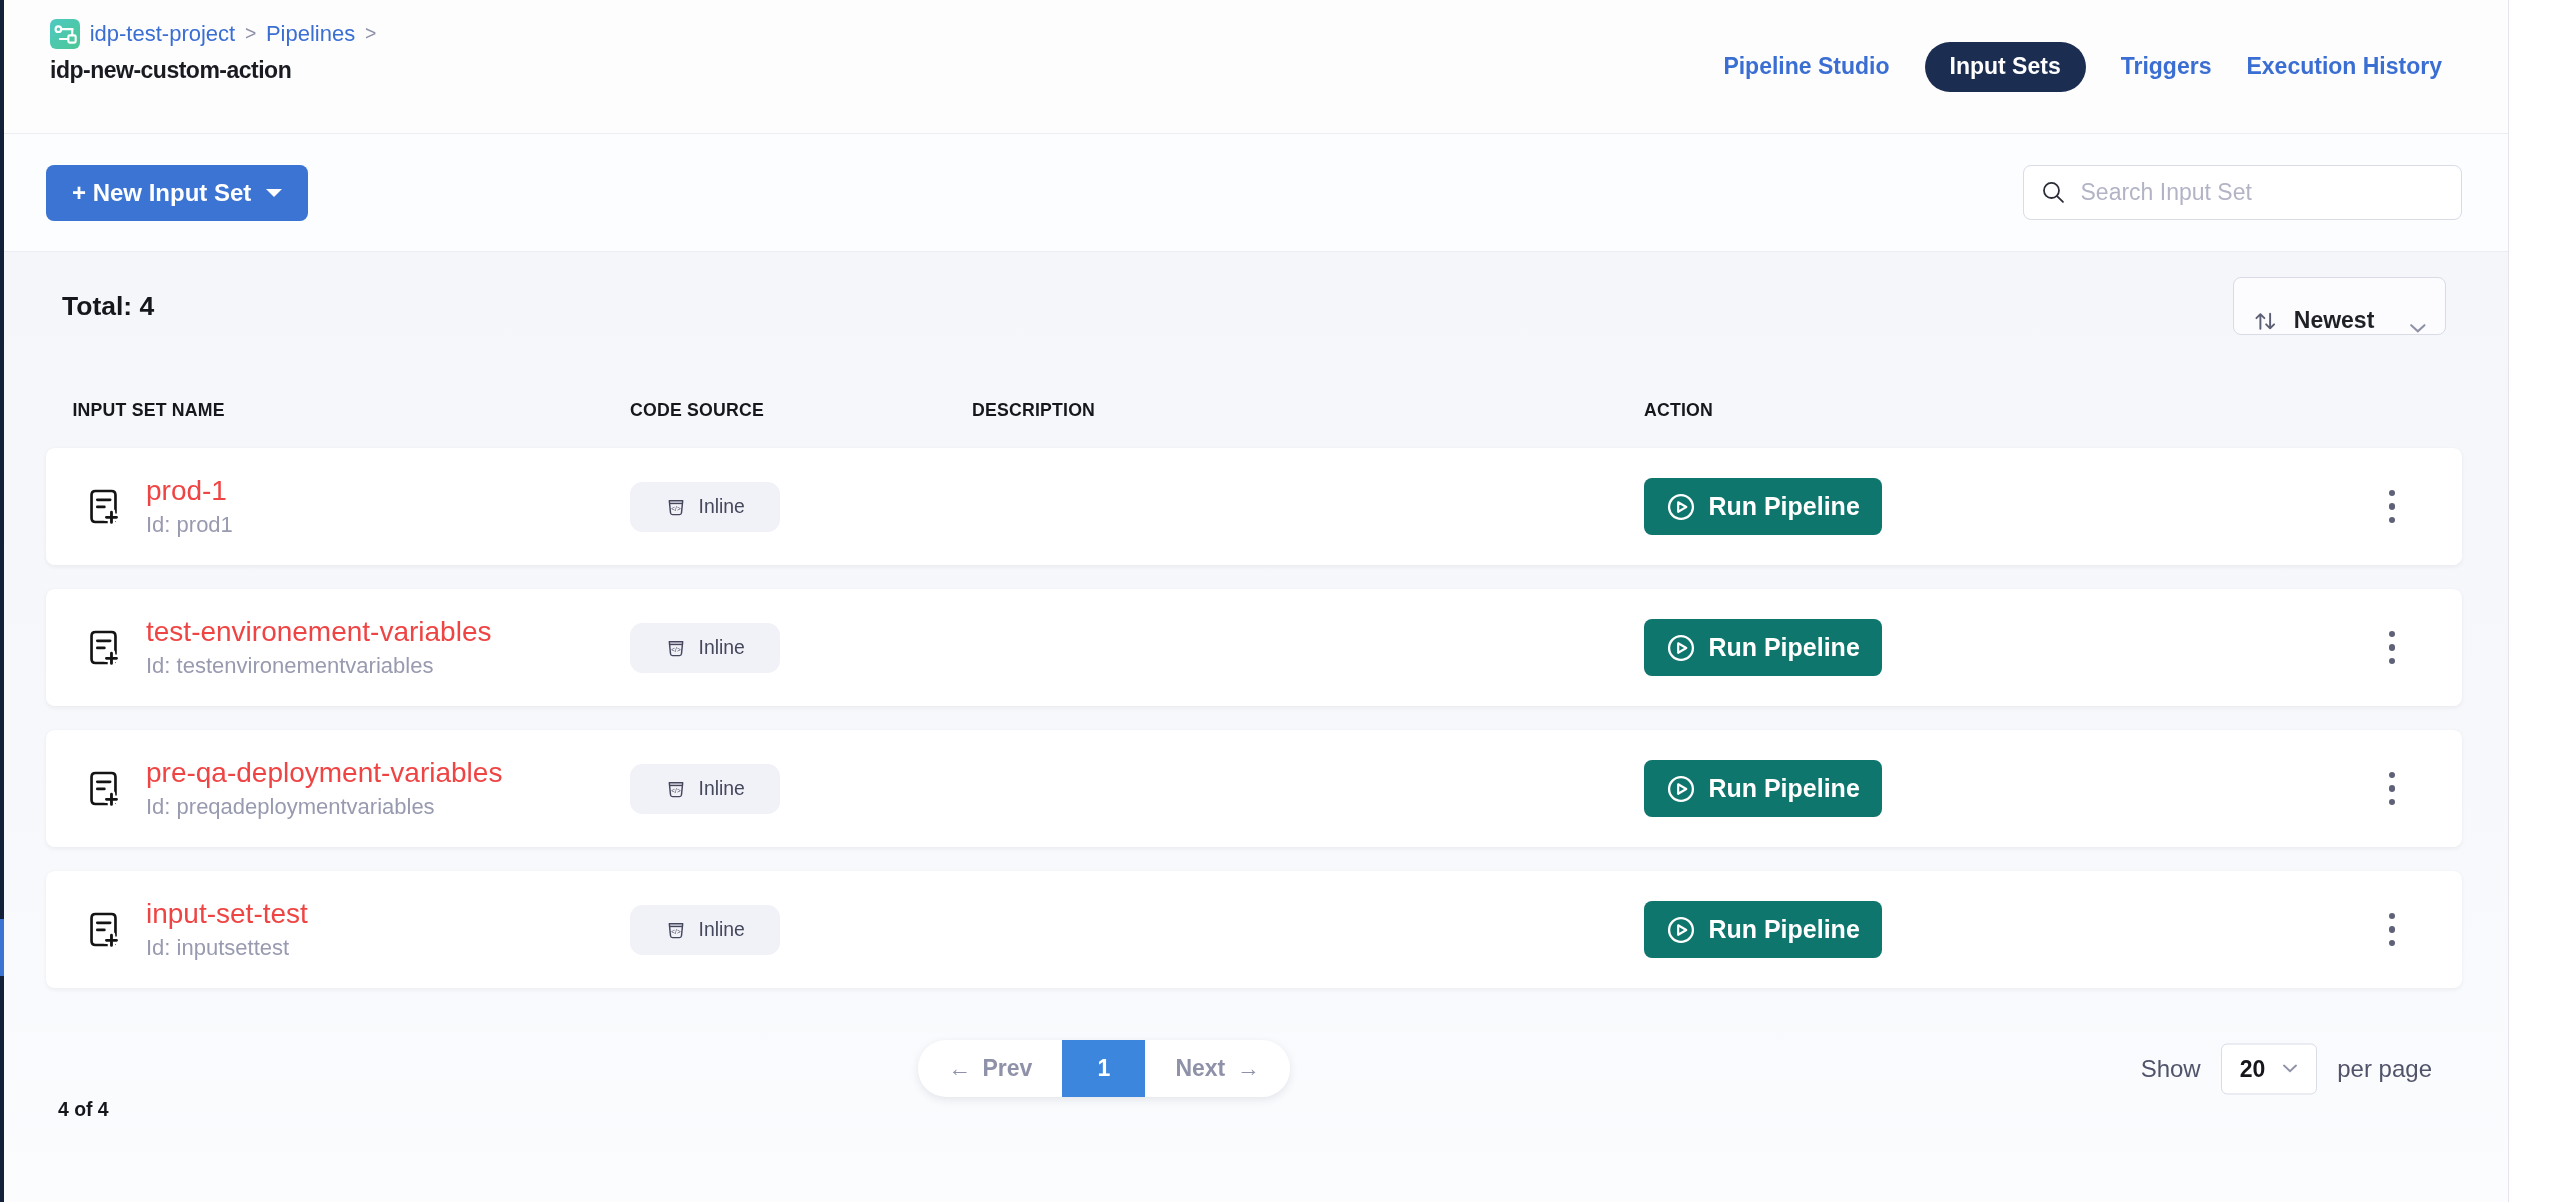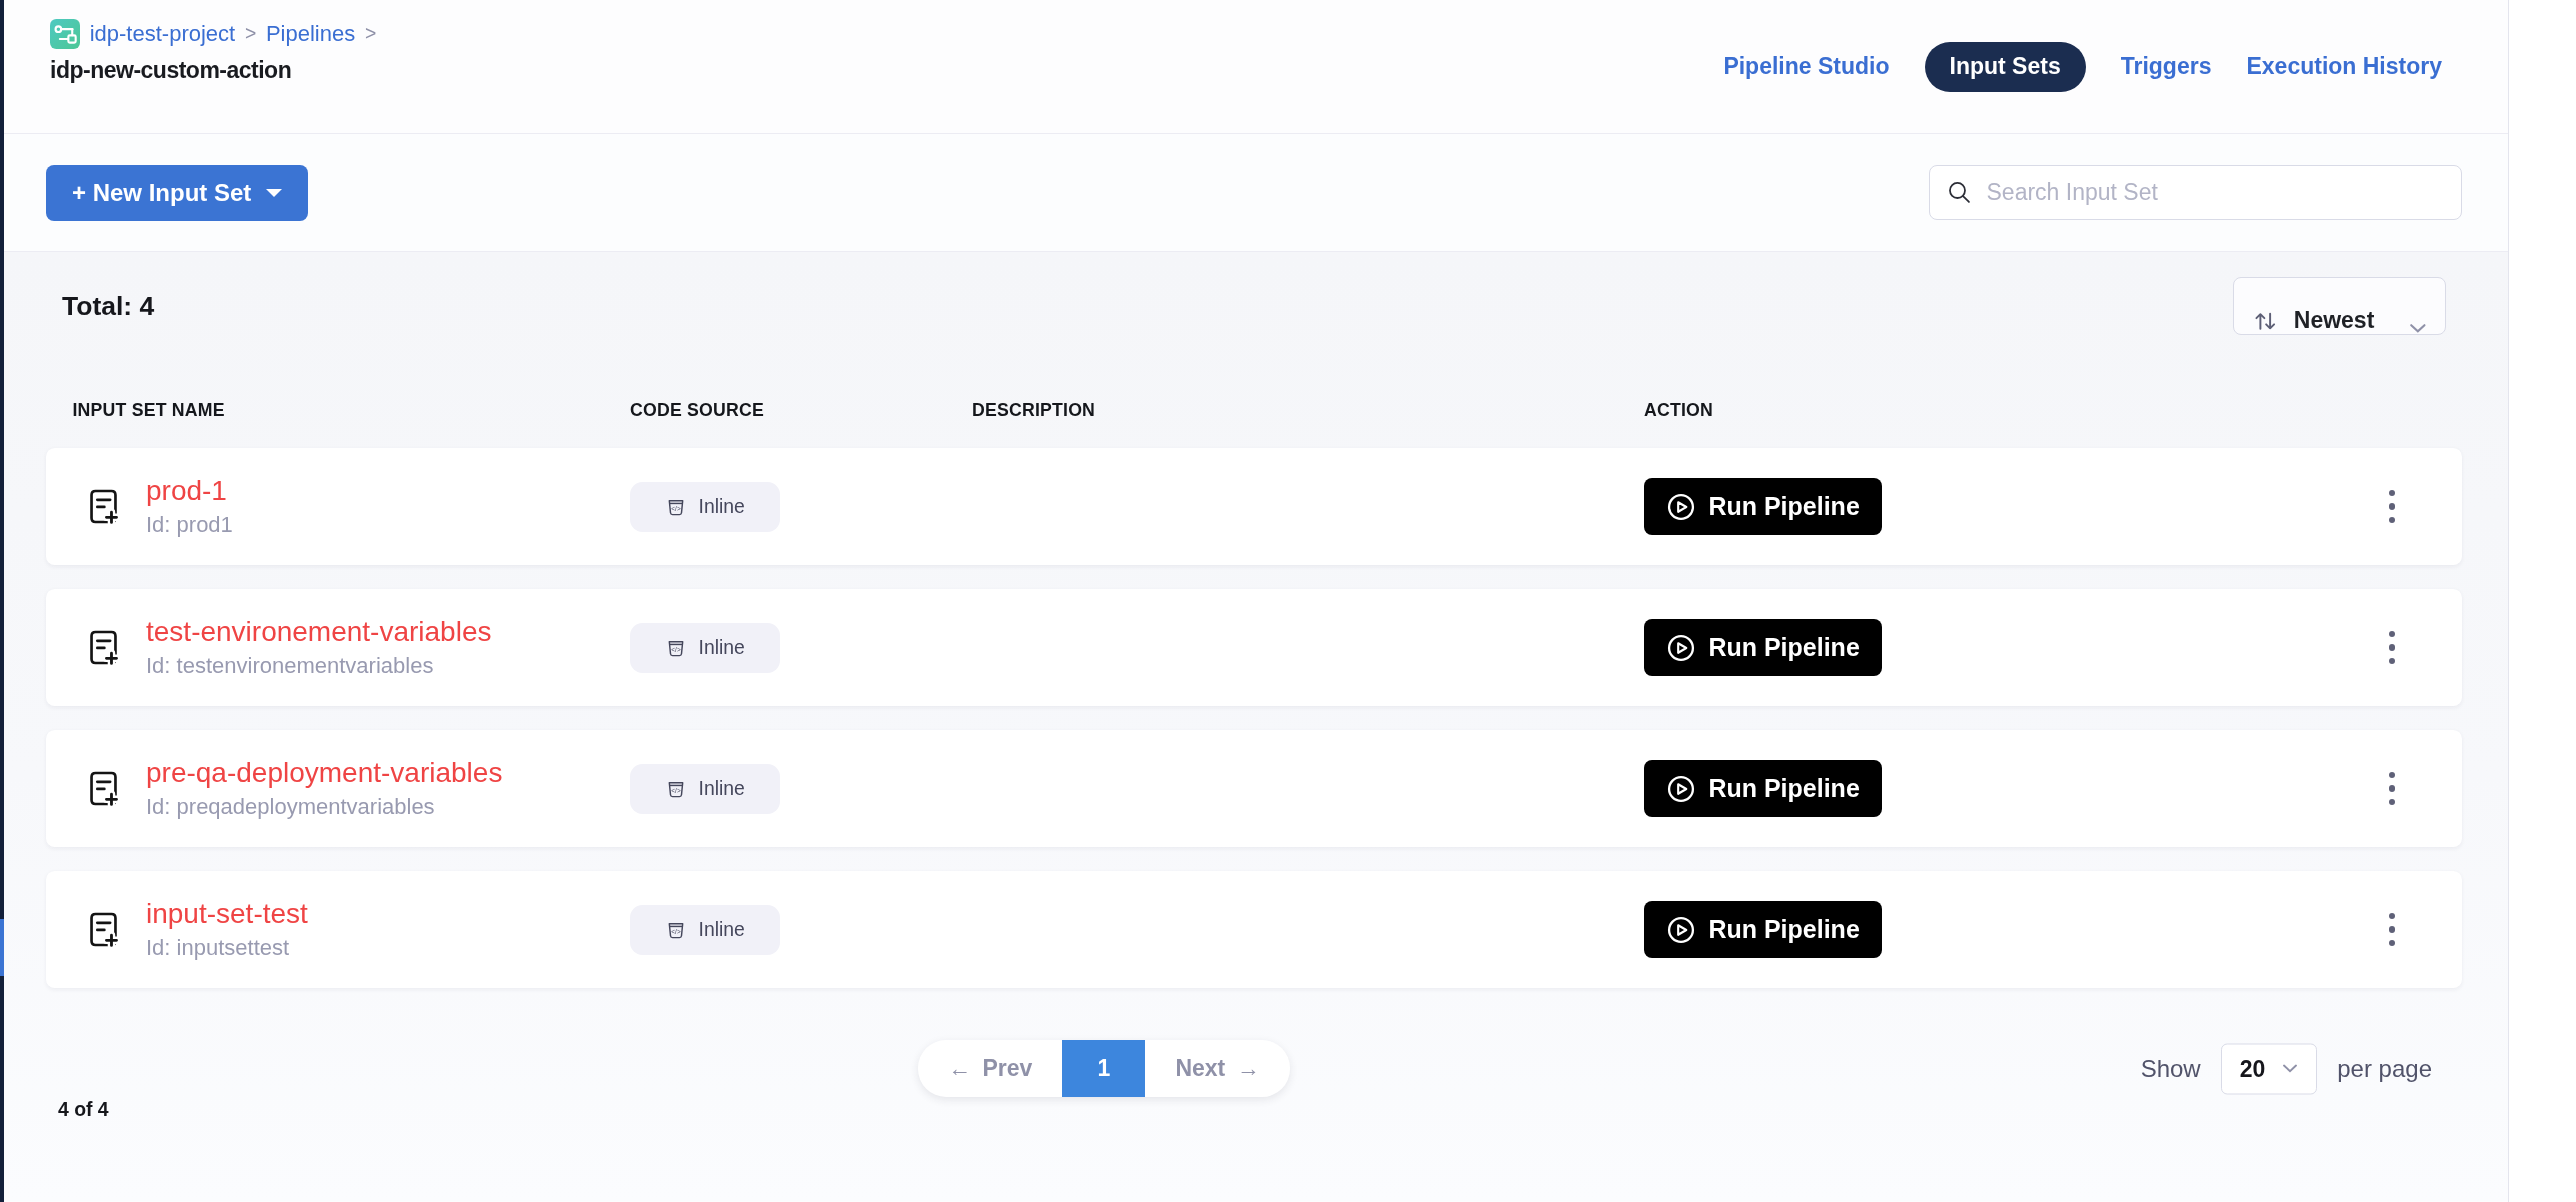--- a/index.html
+++ b/index.html
@@ -49,21 +49,21 @@
   }
   .btn-primary {
     display: flex; align-items: center; gap: 15px;
     background: #3b74d3; color: #fff;
     font-family: inherit; font-size: 24px; font-weight: 700;
     border: none; border-radius: 8px; height: 56px; padding: 0 26px; cursor: pointer;
   }
   .caret-down { width: 0; height: 0; border-left: 8px solid transparent; border-right: 8px solid transparent; border-top: 8.8px solid #ffffff; }
   .search {
     display: flex; align-items: center; gap: 14px;
-    width: 533px; height: 55px;
+    width: 439px; height: 55px;
     border: 1.8px solid #d9dbe7; border-radius: 8px; background: #fff; padding: 0 16px; justify-content: flex-end;
   }
   .search svg { flex: 0 0 auto; }
   .search input {
     border: none; outline: none; flex: 1; height: 100%;
     font-family: inherit; font-size: 23px; color: #23252b; background: transparent;
   }
   .search input::placeholder { color: #b2b4c6; }
 
   
@@ -99,21 +99,21 @@
   .row-id { font-size: 22px; font-weight: 400; color: #989ab0; margin-top: 5.3px; }
   .badge {
     display: inline-flex; align-items: center; gap: 11.5px;
     background: #f1f1f8; border-radius: 12.4px; height: 50px; padding: 0 35px;
     font-size: 19.4px; font-weight: 500; color: #45475c;
   }
   .desc-cell { font-size: 21px; color: #45475c; }
   .action-cell { display: flex; align-items: center; justify-content: space-between; padding-right: 58px; }
   .run-btn {
     display: flex; align-items: center; gap: 12.4px;
-    background: #000000; border: none; border-radius: 8px;
+    background: #0f766e; border: none; border-radius: 8px;
     color: #fff; font-family: inherit; font-size: 25px; font-weight: 700;
     height: 57px; padding: 0 22px; cursor: pointer;
   }
   .kebab { display: flex; flex-direction: column; gap: 7px; padding: 8.8px; cursor: pointer; }
   .kebab i { width: 6.2px; height: 6.2px; border-radius: 50%; background: #5f6178; }
 
   
   .pagination { position: relative; height: 57px; margin-top: 52px; }
   .range { position: absolute; left: 12px; top: 50%; transform: translateY(-50%); font-size: 19.4px; font-weight: 700; color: #16171c; margin-top: 40px; }
   .pager {

